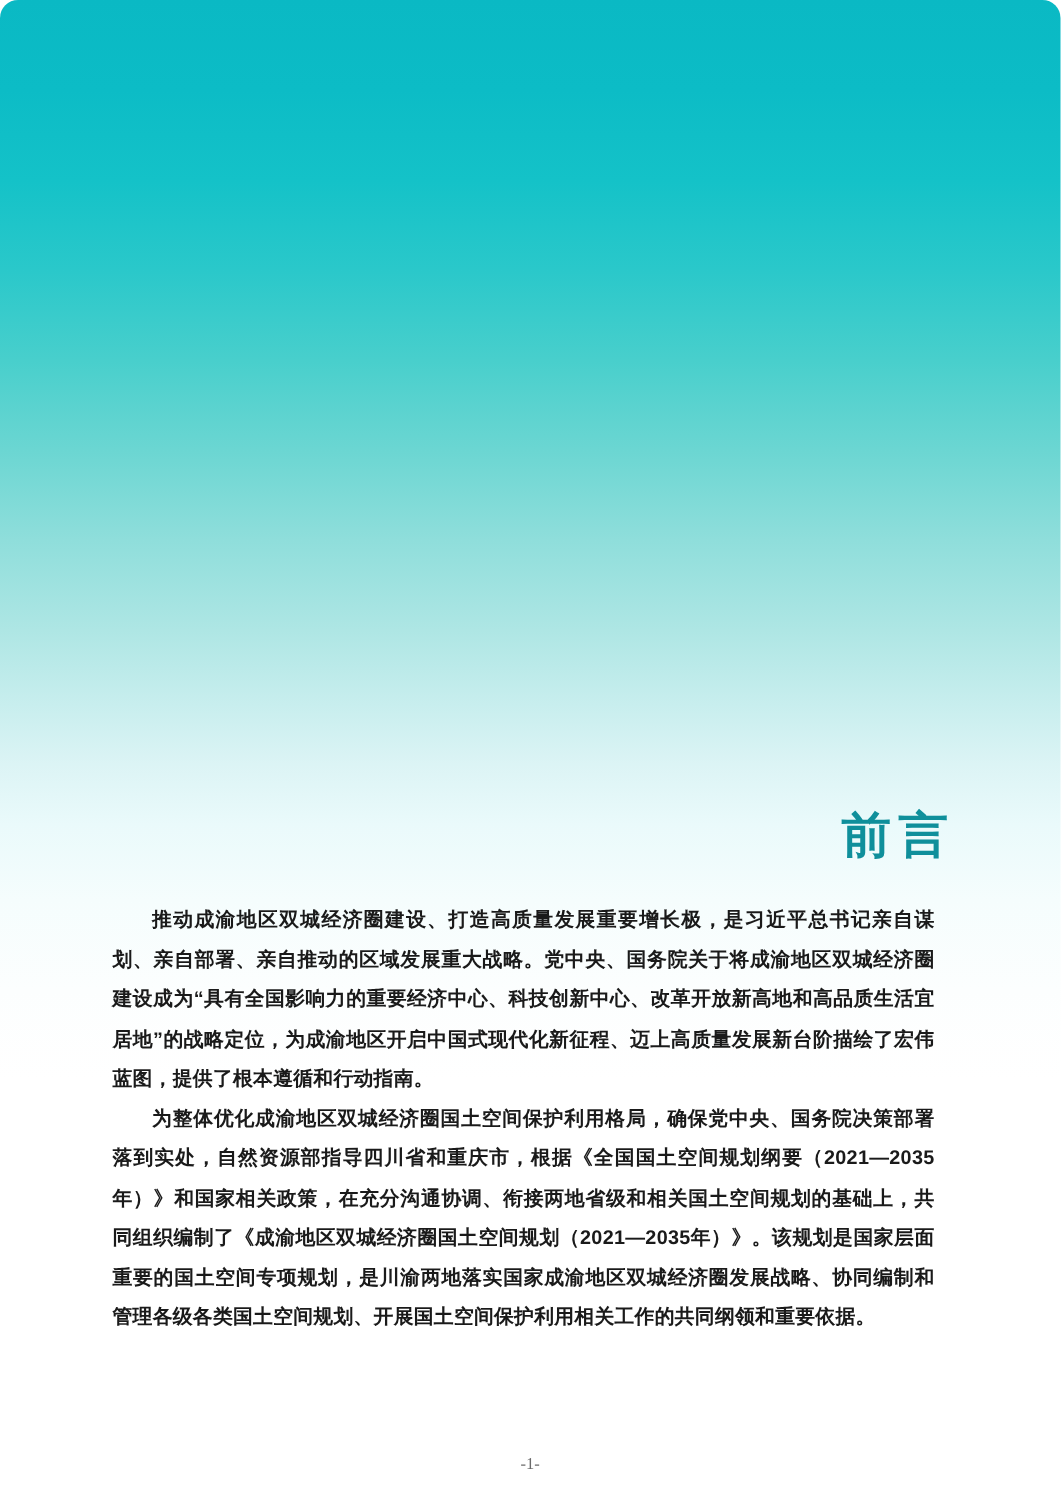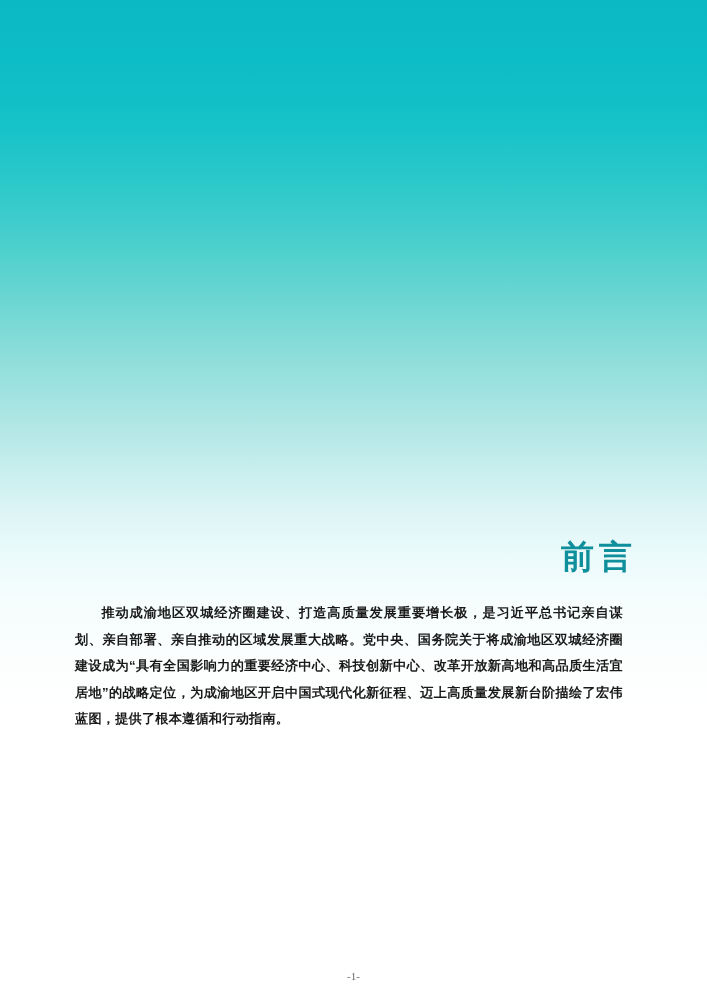--- a/index.html
+++ b/index.html
@@ -29,20 +29,21 @@
         #8fdedb 360px,
         #aee6e4 420px,
         #c8eeee 470px,
         #dcf4f5 510px,
         #eafafb 550px,
         #f5fdfd 600px,
         #fcfefe 660px,
         #ffffff 720px,
         #ffffff 1000px);
     padding: 0;
+    border-radius: 12px;
   }
   .page-inner {
     position: absolute;
     left: 0;
     top: 0;
     right: 0;
     bottom: 0;
   }
   .title {
     position: absolute;
@@ -97,19 +98,20 @@
 </head>
 <body>
 
 <div class="page">
   <div class="page-inner">
 
     <div class="title">前言</div>
 
     <div class="body-text">
       <p class="para">推动成渝地区双城经济圈建设、打造高质量发展重要增长极，是习近平总书记亲自谋划、亲自部署、亲自推动的区域发展重大战略。党中央、国务院关于将成渝地区双城经济圈建设成为“具有全国影响力的重要经济中心、科技创新中心、改革开放新高地和高品质生活宜居地”的战略定位，为成渝地区开启中国式现代化新征程、迈上高质量发展新台阶描绘了宏伟蓝图，提供了根本遵循和行动指南。</p>
+      <p class="para">为整体优化成渝地区双城经济圈国土空间保护利用格局，确保党中央、国务院决策部署落到实处，自然资源部指导四川省和重庆市，根据《全国国土空间规划纲要（2021—2035年）》和国家相关政策，在充分沟通协调、衔接两地省级和相关国土空间规划的基础上，共同组织编制了《成渝地区双城经济圈国土空间规划（2021—2035年）》。该规划是国家层面重要的国土空间专项规划，是川渝两地落实国家成渝地区双城经济圈发展战略、协同编制和管理各级各类国土空间规划、开展国土空间保护利用相关工作的共同纲领和重要依据。</p>
     </div>
 
     <div class="footer">-1-</div>
 
     <div class="bottom-band"></div>
   </div>
 </div>
 
 </body></html>

